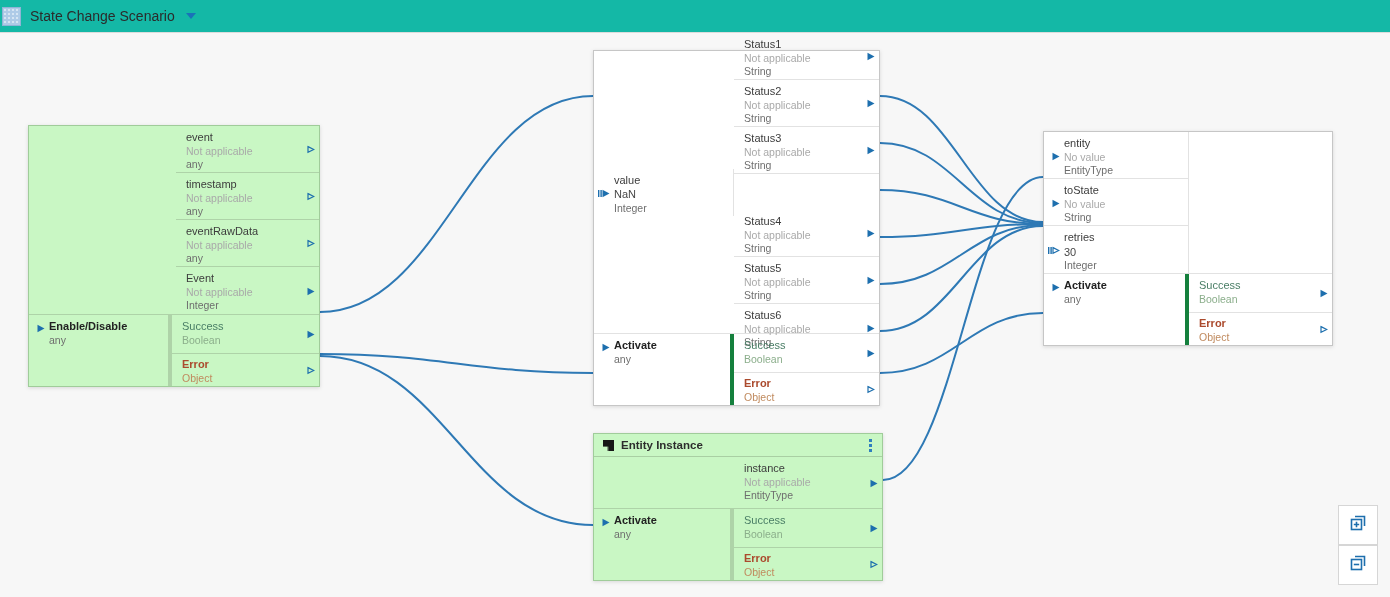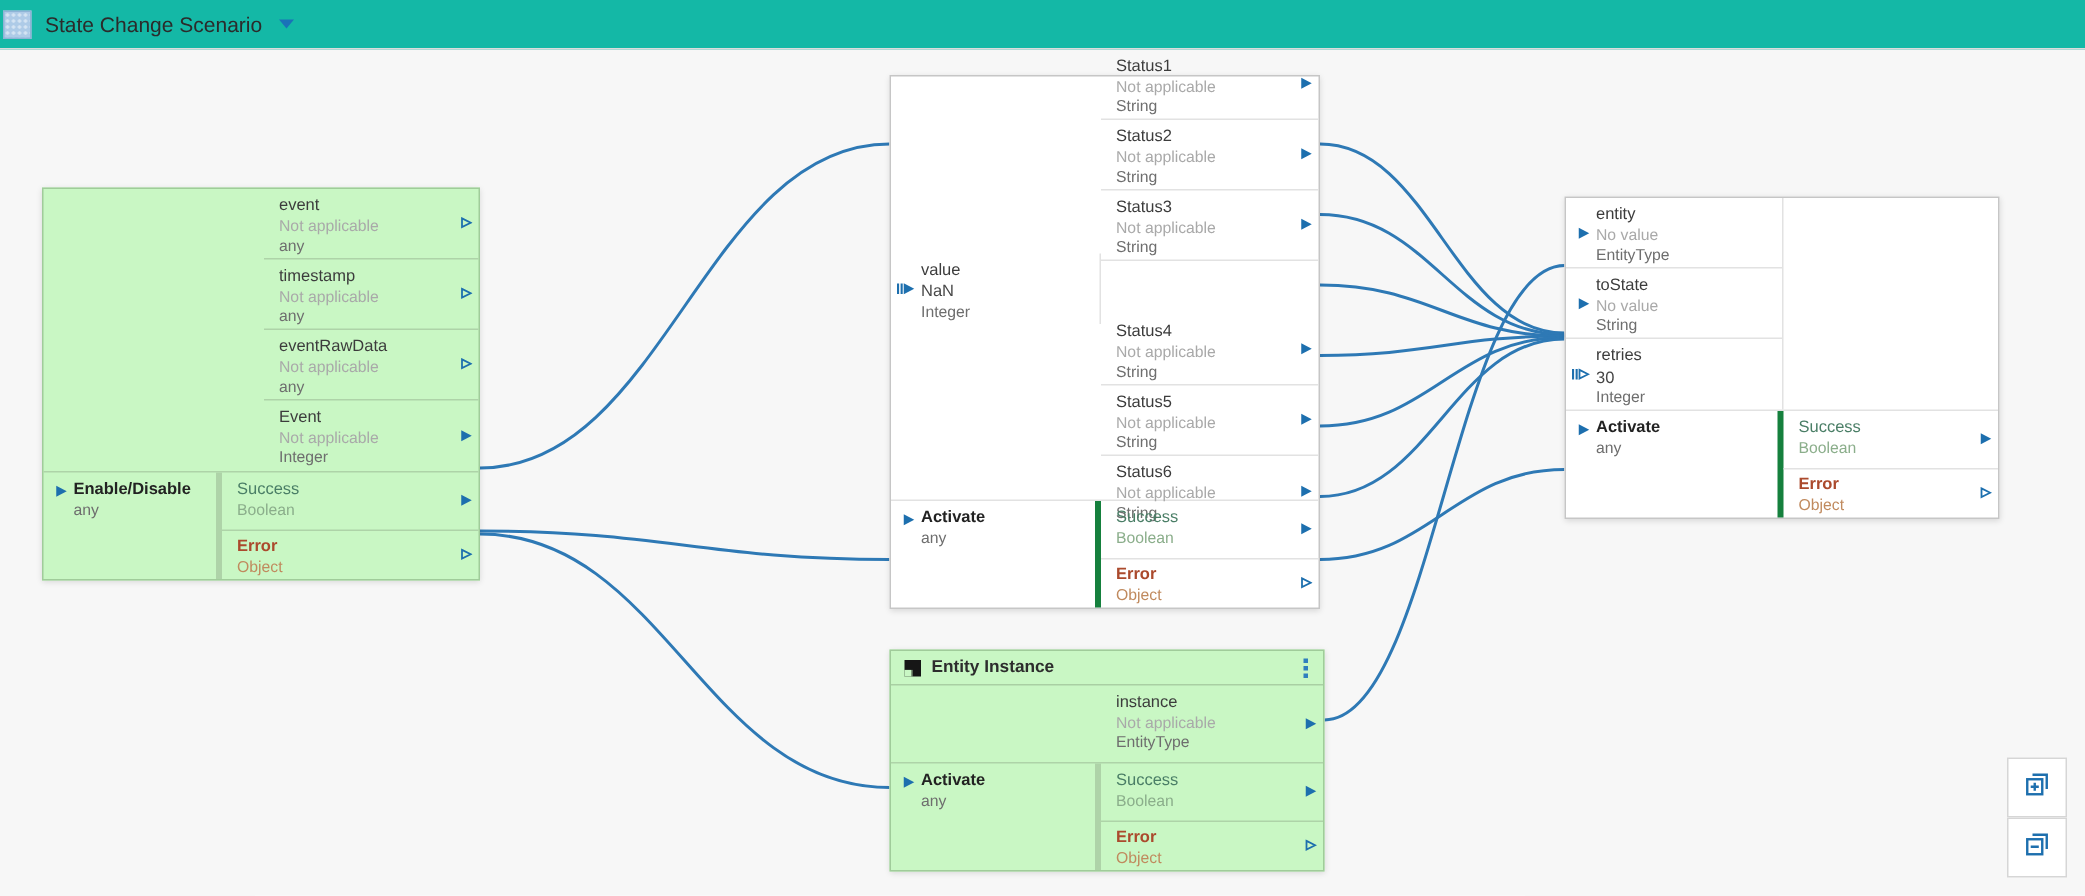--- a/index.html
+++ b/index.html
@@ -121,21 +121,21 @@
               <span class="arr out"><svg width="12" height="9" viewBox="0 0 12 9">
                   <path d="M4.5 0.8 L11.5 4.5 L4.5 8.2 Z" fill="#1d6fae"></path>
                 </svg></span>
               <span class="p-name">Event</span>
               <span class="p-value">Not applicable</span>
               <span class="p-type">Integer</span>
             </div>
           </div>
         </div>
         <div class="flow">
-          <div class="fcol left" style="width: 119px;">
+          <div class="fcol left" style="width: 143px;">
             <div class="frow r1 inp">
               <span class="arr in2"><svg width="12" height="9" viewBox="0 0 12 9">
                   <path d="M4.5 0.8 L11.5 4.5 L4.5 8.2 Z" fill="#1d6fae"></path>
                 </svg></span>
               <span class="p-name bold">Enable/Disable</span>
               <span class="p-type">any</span>
             </div>
             <div class="frow r2"></div>
           </div>
           <div class="fcol right" style="flex: 1 1 0%;">

